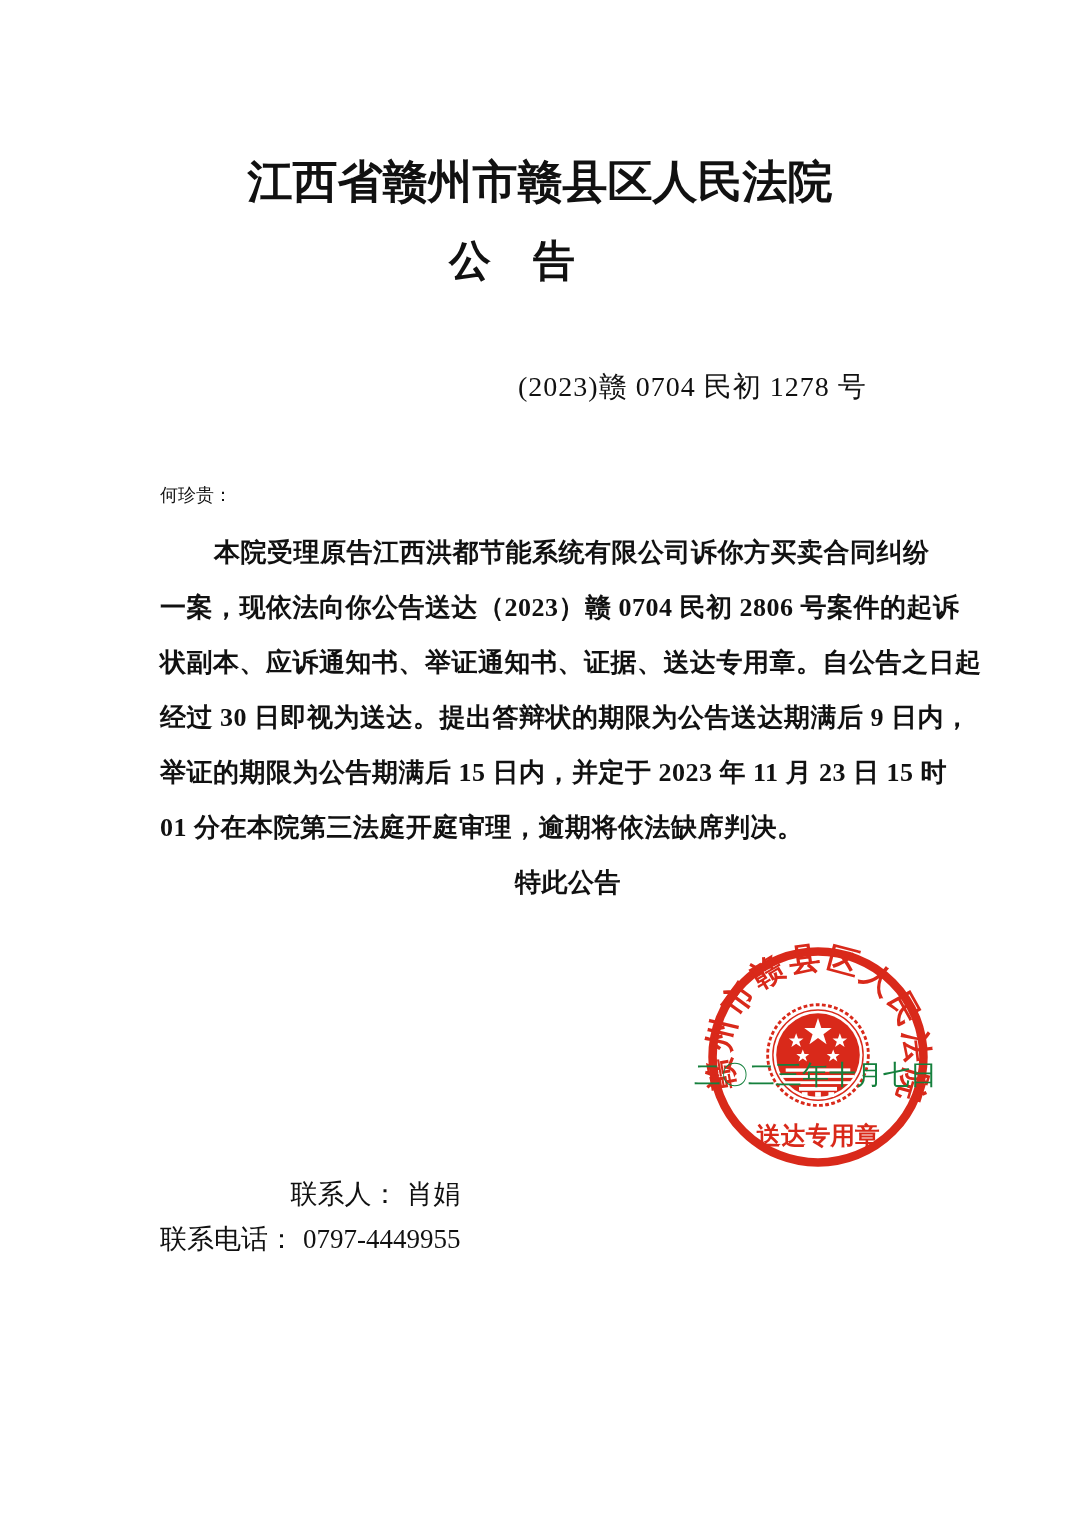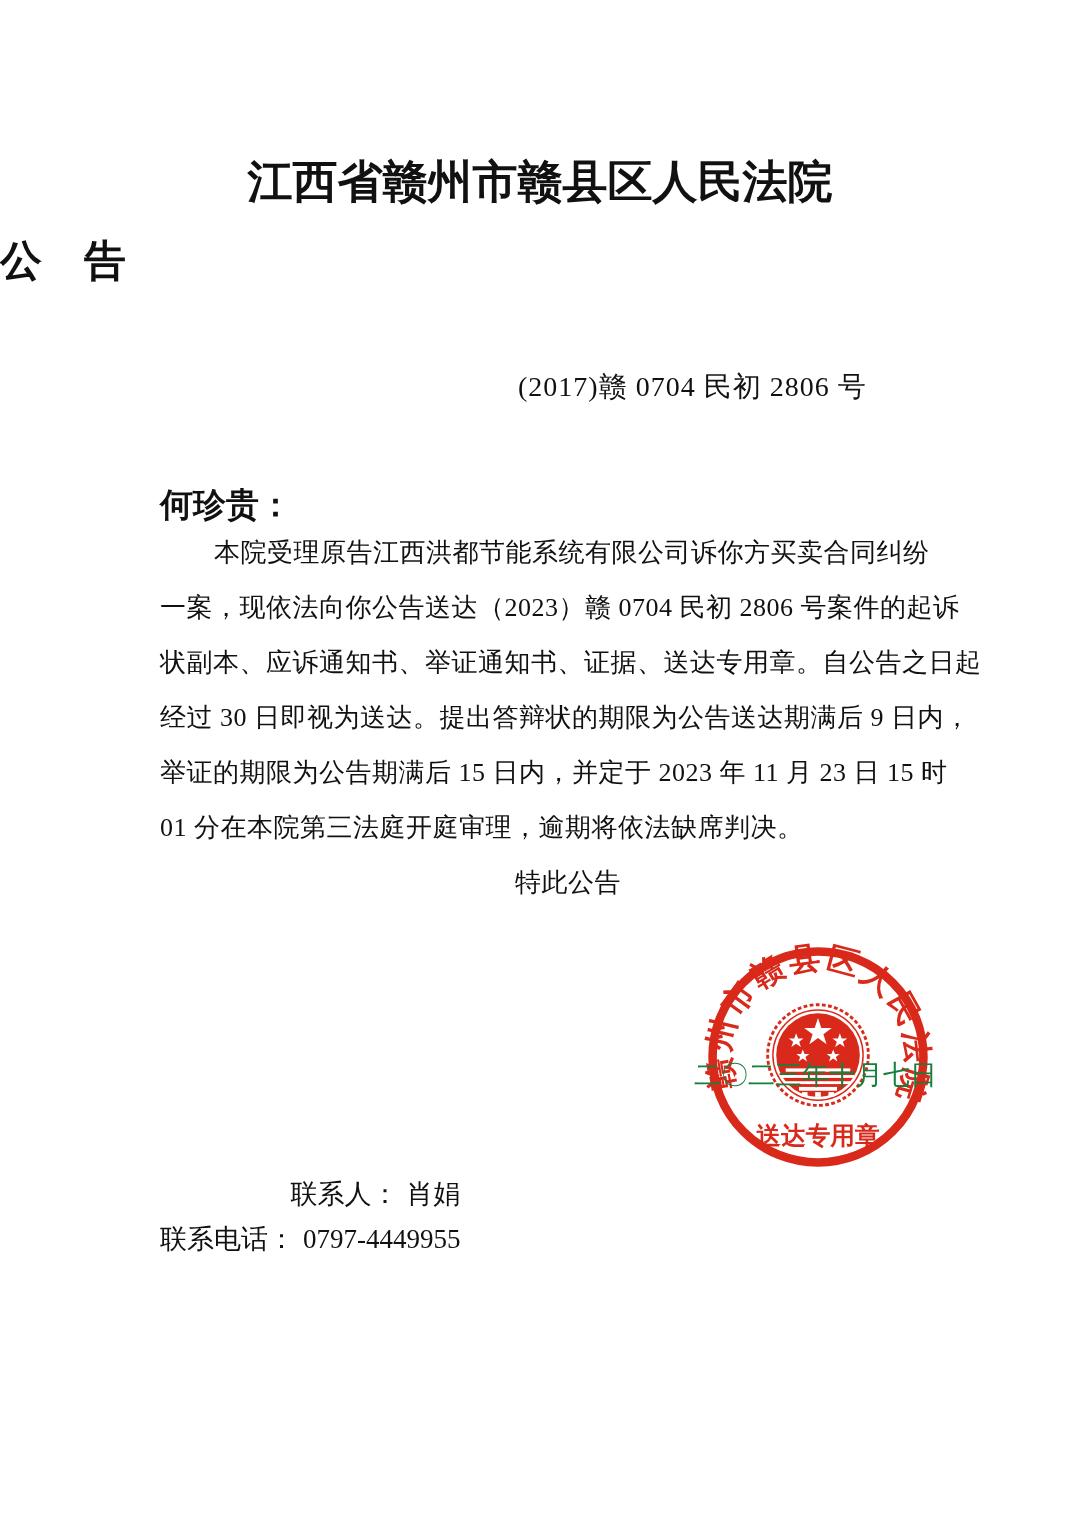--- a/index.html
+++ b/index.html
@@ -13,41 +13,41 @@
     overflow:hidden;
   }
   .court-name{
     position:absolute;top:152px;left:0;width:1080px;
     text-align:center;
     font-size:45px;font-weight:bold;
     letter-spacing:0px;margin:0;
   }
   .doc-type{
     position:absolute;top:233px;left:0;width:1024px;
-    text-align:left;
+    text-align:center;
     font-size:42px;font-weight:bold;margin:0;
   }
   .case-number{
     position:absolute;top:368px;left:518px;
     font-size:28px;letter-spacing:1px;
   }
   .addressee{
     position:absolute;top:483px;left:160px;
-    font-size:33px;
-    font-weight:bold;
+    font-size:18px;
   }
   .body-text{
     position:absolute;top:540px;left:160px;width:762px;
     font-size:26px;
   }
   .body-text p{
     margin:0 0 29px 0;
     line-height:26px;
     letter-spacing:0.5px;
     white-space:nowrap;
+    font-weight:bold;
   }
   .body-text p.indent{ text-indent:54px; }
   .closing-line{ text-indent:54px;text-align:center; }
   .seal{
     position:absolute;left:698px;top:943px;
     width:240px;height:228px;
     color:#d9291a;
     z-index:3;
   }
   .issue-date{
@@ -71,21 +71,21 @@
 </style>
 </head>
 <body>
 
 <div class="page">
 
   <h1 class="court-name">江西省赣州市赣县区人民法院</h1>
 
   <div class="doc-type">公　告</div>
 
-  <div class="case-number">(2017)赣 0704 民初 2806 号</div>
+  <div class="case-number">(2023)赣 0704 民初 1278 号</div>
 
   <div class="addressee">何珍贵：</div>
 
   <div class="body-text">
     <p class="indent">本院受理原告江西洪都节能系统有限公司诉你方买卖合同纠纷</p>
     <p>一案，现依法向你公告送达（2023）赣 0704 民初 2806 号案件的起诉</p>
     <p>状副本、应诉通知书、举证通知书、证据、送达专用章。自公告之日起</p>
     <p>经过 30 日即视为送达。提出答辩状的期限为公告送达期满后 9 日内，</p>
     <p>举证的期限为公告期满后 15 日内，并定于 2023 年 11 月 23 日 15 时</p>
     <p>01 分在本院第三法庭开庭审理，逾期将依法缺席判决。</p>

